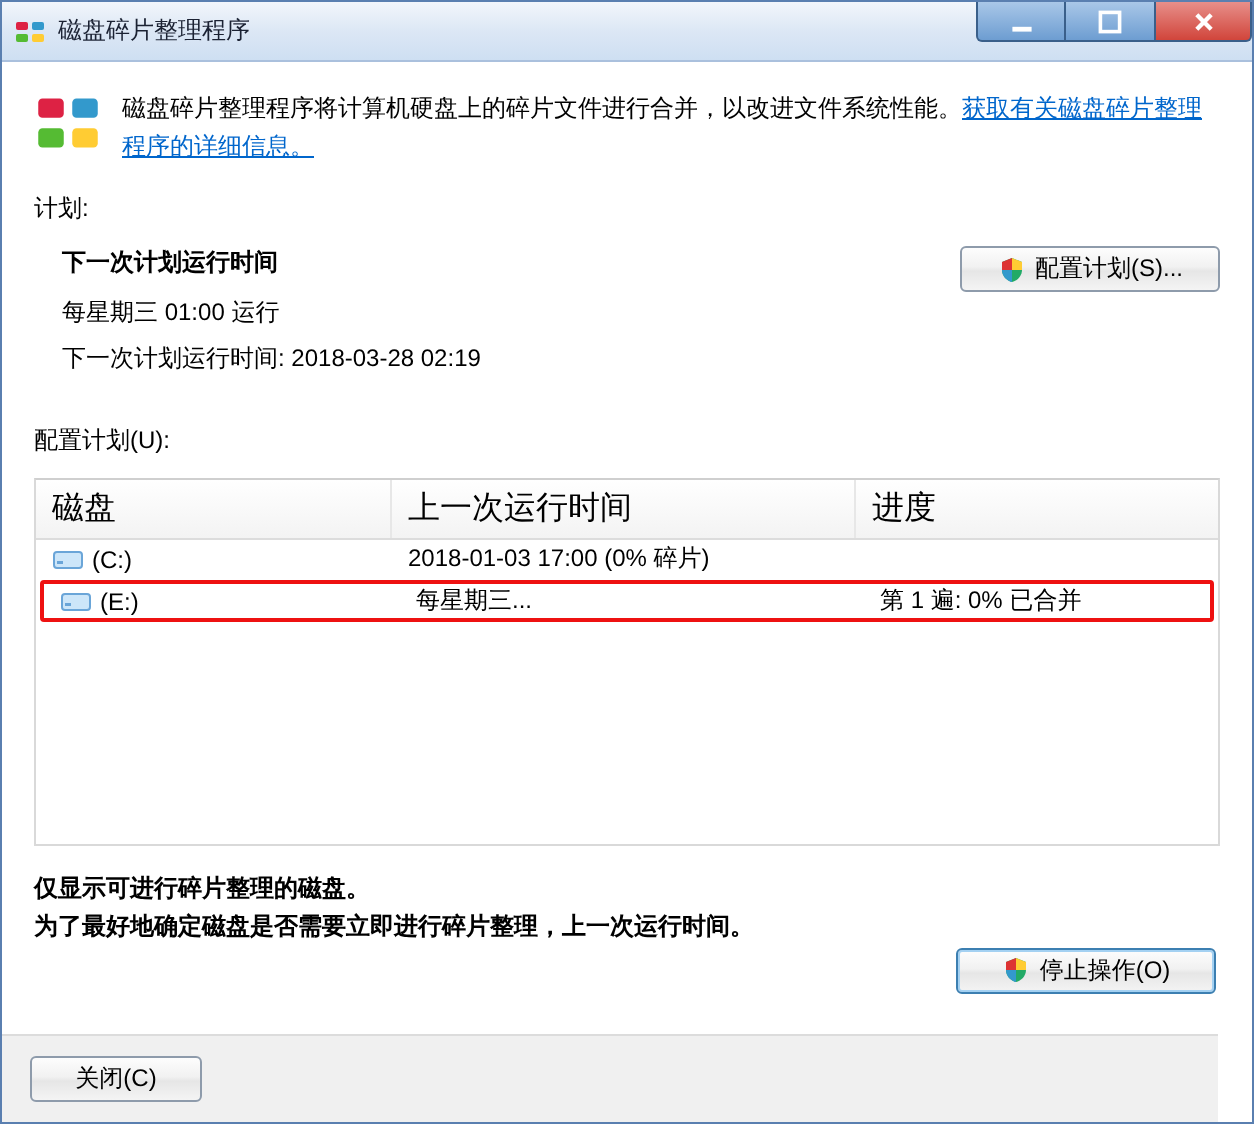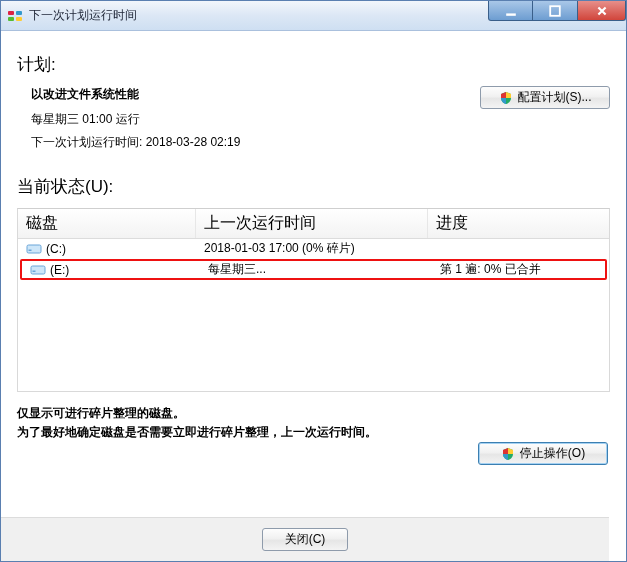--- a/index.html
+++ b/index.html
@@ -44,21 +44,21 @@
 }
 .winbtn.min { background: linear-gradient(to bottom,#a9c7e8,#6d9dd1); border-bottom-left-radius: 3px; }
 .winbtn.max { background: linear-gradient(to bottom,#a9c7e8,#6d9dd1); border-left: none; }
 .winbtn.close { background: linear-gradient(to bottom,#e78f8a,#d1453b); border-left: none; border-bottom-right-radius: 3px; width: 48px; }
 .winbtn svg { width: 12px; height: 12px; }
 .content { padding: 14px 16px 0 16px; }
 .info-row { display: flex; gap: 10px; margin-bottom: 14px; }
 .big-icon { width: 34px; height: 34px; flex: 0 0 34px; display:flex; align-items:center; justify-content:center; }
 .info-text { font-size: 12px; line-height: 1.55; }
 .info-text a { color: #0066cc; text-decoration: underline; cursor: pointer; }
-.section-label { font-size: 17px; margin: 8px 0 10px 0; }
+.section-label { font-size: 12px; margin: 8px 0 10px 0; }
 .schedule-area {
   display: flex; justify-content: space-between; align-items: flex-start;
   padding: 0 0 0 14px;
 }
 .schedule-text .head { font-weight: bold; margin-bottom: 8px; }
 .schedule-text .line { margin-bottom: 6px; }
 .aero-btn {
   display: inline-flex; align-items: center; justify-content: center;
   height: 23px; min-width: 130px;
   border: 1px solid #8e9bab;
@@ -86,79 +86,92 @@
 .table-body { height: 152px; background: #fff; overflow: hidden; }
 .row { display: flex; align-items: center; height: 19px; font-size: 12px; }
 .row .cell { padding: 0 8px; overflow: hidden; white-space: nowrap; }
 .cell.c1 { width: 178px; flex: 0 0 178px; display: flex; align-items: center; gap: 4px; }
 .cell.c2 { width: 232px; flex: 0 0 232px; }
 .cell.c3 { flex: 1; }
 .row.highlight { border: 2px solid #e11; border-radius: 2px; height: 21px; margin: 1px 2px; }
 .drive-icon { width: 16px; height: 12px; display:inline-flex; align-items:center; justify-content:center; }
 .notes { margin-top: 12px; font-size: 12px; line-height: 1.6; font-weight: bold; }
 .btn-row1 { display:flex; justify-content:flex-end; padding-right: 2px; }
-.footer { position: absolute; left:0; right:17px; bottom:0; height: 44px; background: #f0f0f0; border-top: 1px solid #dcdcdc; display:flex; justify-content:center; align-items:center; padding: 0 14px; }
+.footer { position: absolute; left:0; right:17px; bottom:0; height: 44px; background: #f0f0f0; border-top: 1px solid #dcdcdc; display:flex; justify-content:flex-start; align-items:center; padding: 0 14px; }
 .shield-icon { width: 14px; height: 14px; }
 </style>
 </head>
 <body>
 
 <div class="titlebar">
   <span class="app-icon">
     <svg viewBox="0 0 16 16">
         <rect x="1" y="3" width="6" height="4" fill="#d24" rx="1"></rect>
         <rect x="9" y="3" width="6" height="4" fill="#39c" rx="1"></rect>
         <rect x="1" y="9" width="6" height="4" fill="#5b3" rx="1"></rect>
         <rect x="9" y="9" width="6" height="4" fill="#fc3" rx="1"></rect>
       </svg>
   </span>
-  <span class="title-text">下一次计划运行时间</span>
+  <span class="title-text">磁盘碎片整理程序</span>
 </div>
 <div class="window-controls">
   <div class="winbtn min">
       <svg viewBox="0 0 10 10">
         <rect x="1" y="7" width="8" height="2" fill="#fff"></rect>
       </svg>
     </div>
   <div class="winbtn max">
       <svg viewBox="0 0 10 10">
         <rect x="1" y="1" width="8" height="8" fill="none" stroke="#fff" stroke-width="1.5"></rect>
       </svg>
     </div>
   <div class="winbtn close">
       <svg viewBox="0 0 10 10">
         <path d="M2 2 L8 8 M8 2 L2 8" stroke="#fff" stroke-width="1.8"></path>
       </svg>
     </div>
 </div>
 
 <div class="content">
+  <div class="info-row">
+    <span class="big-icon">
+      <svg viewBox="0 0 32 32">
+          <rect x="2" y="4" width="12" height="9" fill="#d24" rx="2"></rect>
+          <rect x="18" y="4" width="12" height="9" fill="#39c" rx="2"></rect>
+          <rect x="2" y="18" width="12" height="9" fill="#5b3" rx="2"></rect>
+          <rect x="18" y="18" width="12" height="9" fill="#fc3" rx="2"></rect>
+        </svg>
+    </span>
+    <div class="info-text">
+      <span>磁盘碎片整理程序将计算机硬盘上的碎片文件进行合并，以改进文件系统性能。</span><a>获取有关磁盘碎片整理程序的详细信息。</a>
+    </div>
+  </div>
 
   <div class="section-label">计划:</div>
 
   <div class="schedule-area">
     <div class="schedule-text">
-      <div class="head">以改进文件系统性能</div>
+      <div class="head">下一次计划运行时间</div>
       <div class="line">每星期三   01:00 运行</div>
       <div class="line">下一次计划运行时间: 2018-03-28 02:19</div>
     </div>
     <button class="aero-btn">
       <span class="shield-icon">
         <svg viewBox="0 0 14 14">
             <path d="M7 1 L12 3 V7 C12 10 9.5 12.5 7 13 C4.5 12.5 2 10 2 7 V3 Z" fill="#2a6"></path>
             <path d="M7 1 L12 3 V7 L7 7 Z" fill="#fc3"></path>
             <path d="M7 1 L2 3 V7 L7 7 Z" fill="#d33"></path>
             <path d="M2 7 L7 7 L7 13 C4.5 12.5 2 10 2 7 Z" fill="#39c"></path>
           </svg>
       </span>
       <span>配置计划(S)...</span>
     </button>
   </div>
 
-  <div class="section-label" style="margin-top:18px">当前状态(U):</div>
+  <div class="section-label" style="margin-top:18px">配置计划(U):</div>
 
   <div class="table-wrap">
     <div class="table-header">
       <div class="col c1">磁盘</div>
       <div class="col c2">上一次运行时间</div>
       <div class="col c3">进度</div>
     </div>
     <div class="table-body">
       <div class="row">
         <div class="cell c1">

